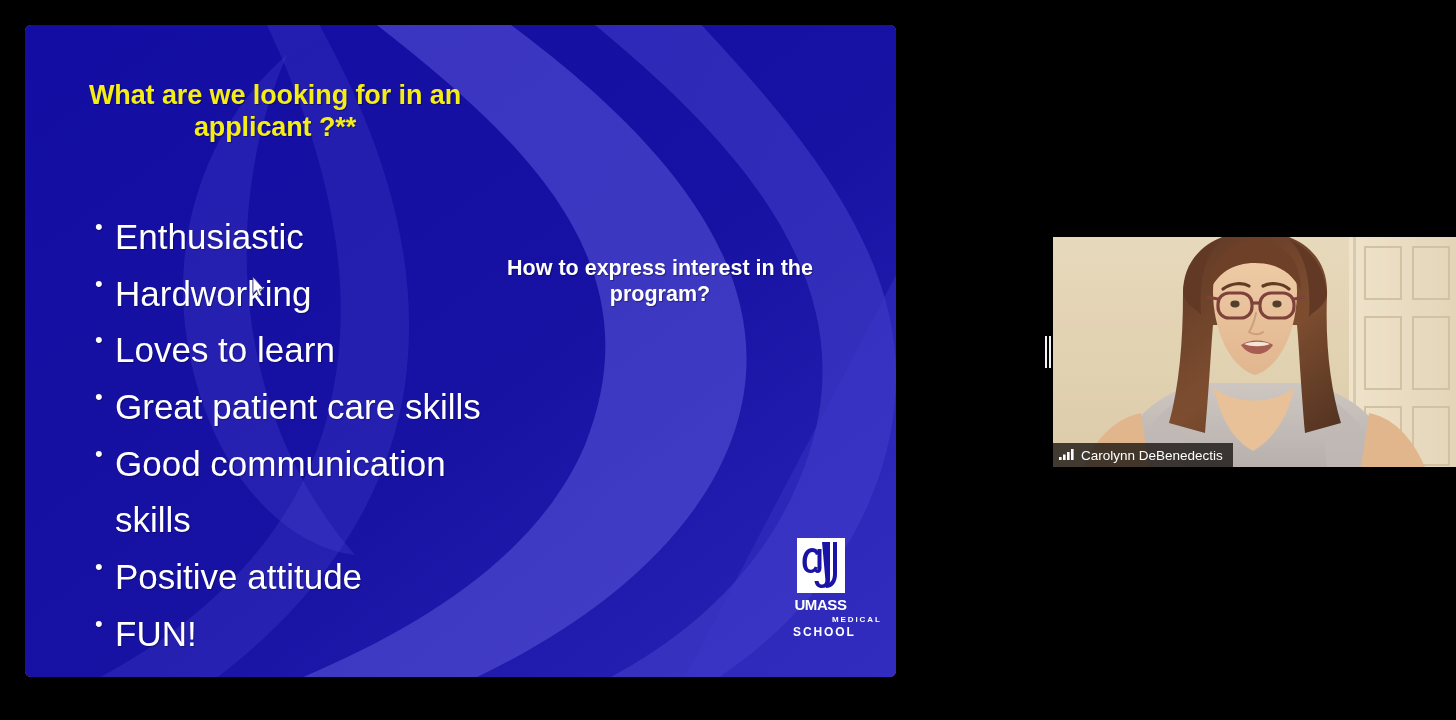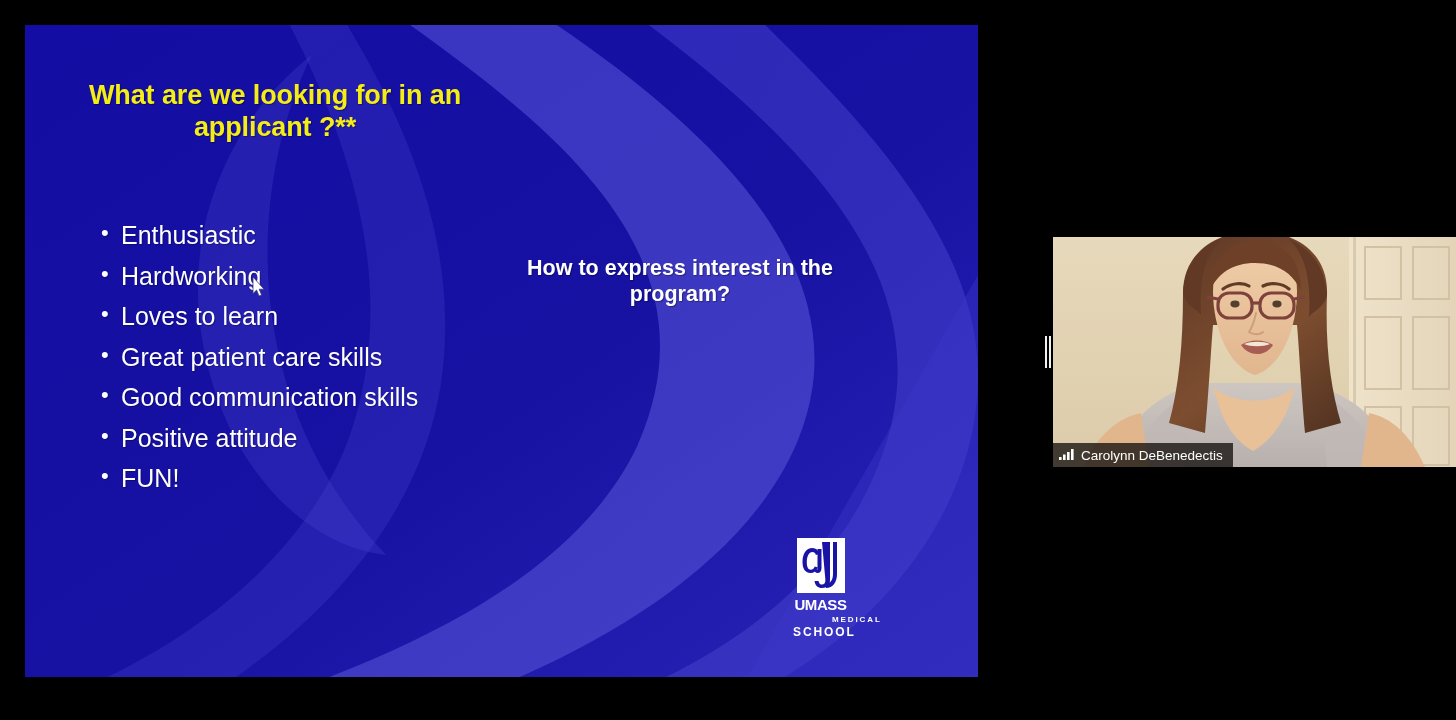--- a/index.html
+++ b/index.html
@@ -21,24 +21,25 @@
     position: absolute;
     inset: 0;
     background: #000000;
   }
 
   
   #slide {
     position: absolute;
     left: 25px;
     top: 25px;
-    width: 953px;
+    width: 871px;
     height: 652px;
     background: #ef4444;
     overflow: hidden;
+    border-radius: 6px;
   }
   #slide-bg {
     position: absolute;
     inset: 0;
     width: 100%;
     height: 100%;
     display: block;
   }
   .slide-layer {
     position: absolute;
@@ -60,44 +61,44 @@
     text-shadow: 1px 1px 1px rgba(0,0,0,0.35);
   }
 
   
   #bullet-list {
     position: absolute;
     left: 68px;
     top: 184px;
     width: 420px;
     list-style: none;
-    margin: 6px;
+    margin: 0;
     padding: 0;
     color: #ffffff;
-    font-size: 25px;
+    font-size: 35px;
     line-height: 1.62;
   }
   #bullet-list li {
     position: relative;
     padding-left: 22px;
     text-indent: 0;
     text-shadow: 1px 1px 1px rgba(0,0,0,0.3);
   }
   #bullet-list li::before {
     content: "\2022";
     position: absolute;
     left: 2px;
     top: 0;
     font-size: 22px;
   }
 
   
   #right-heading {
     position: absolute;
-    left: 460px;
+    left: 440px;
     top: 231px;
     width: 390px;
     text-align: center;
     color: #ffffff;
     font-size: 21.5px;
     font-weight: bold;
     line-height: 1.2;
     text-shadow: 1px 1px 1px rgba(0,0,0,0.35);
   }
 

